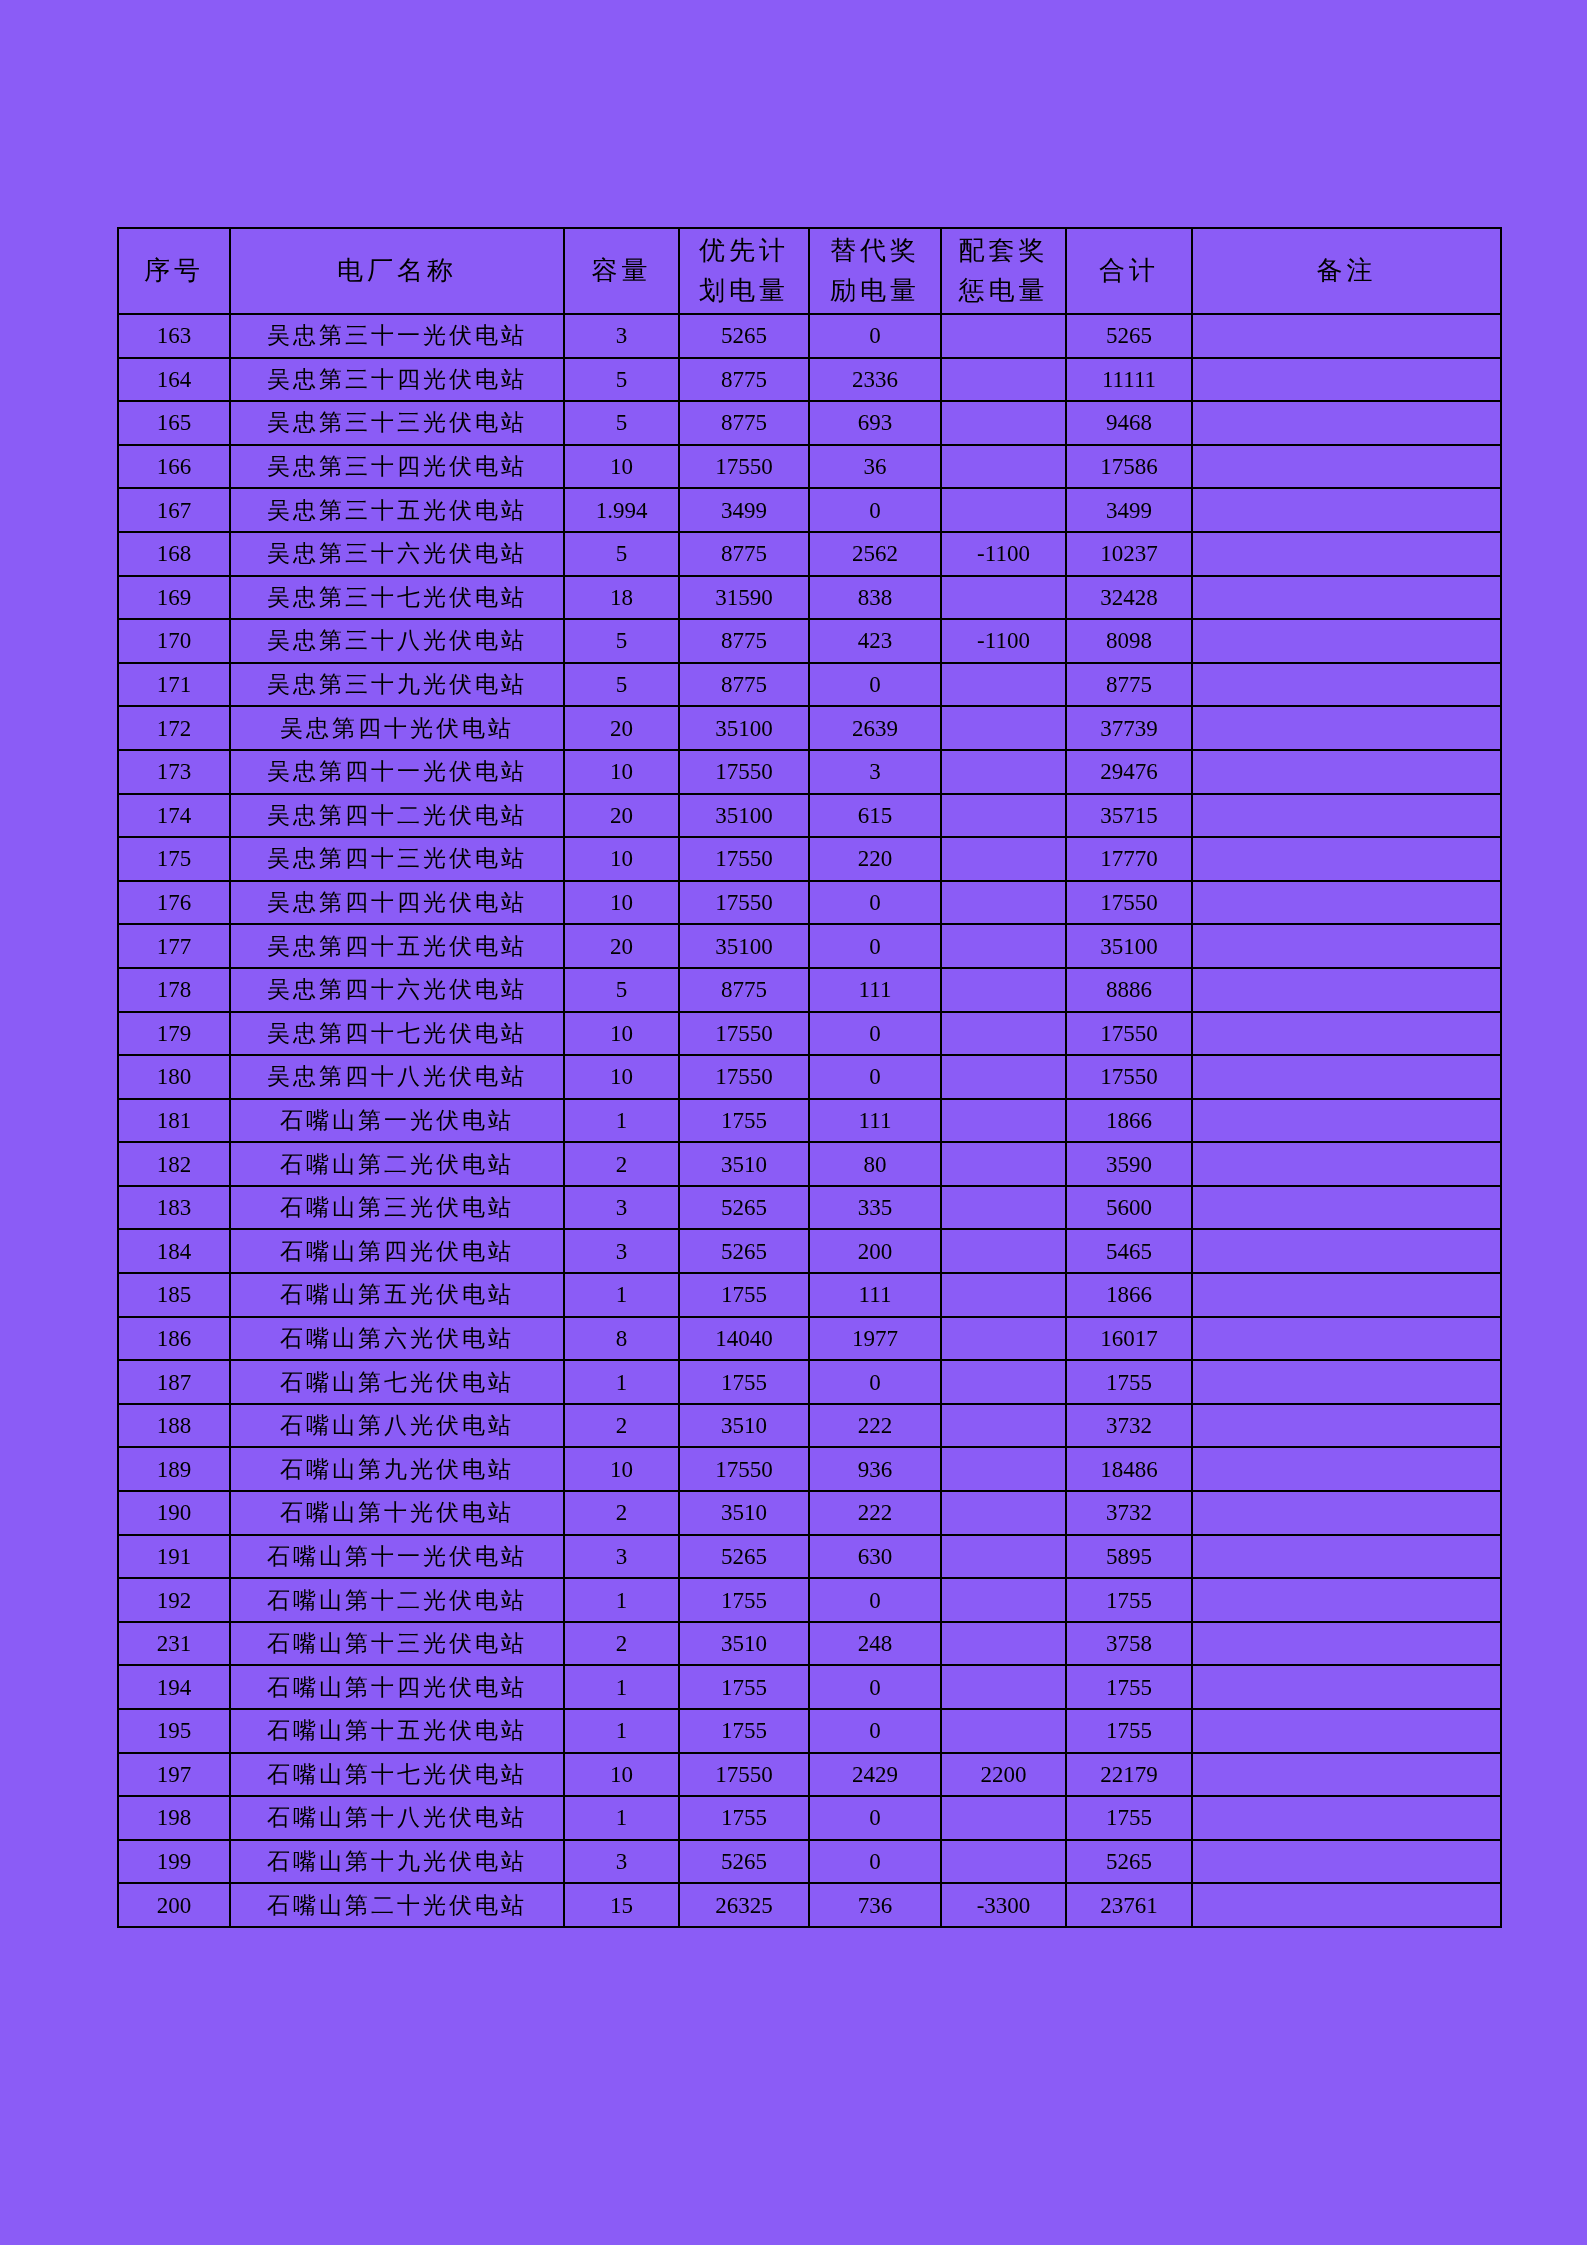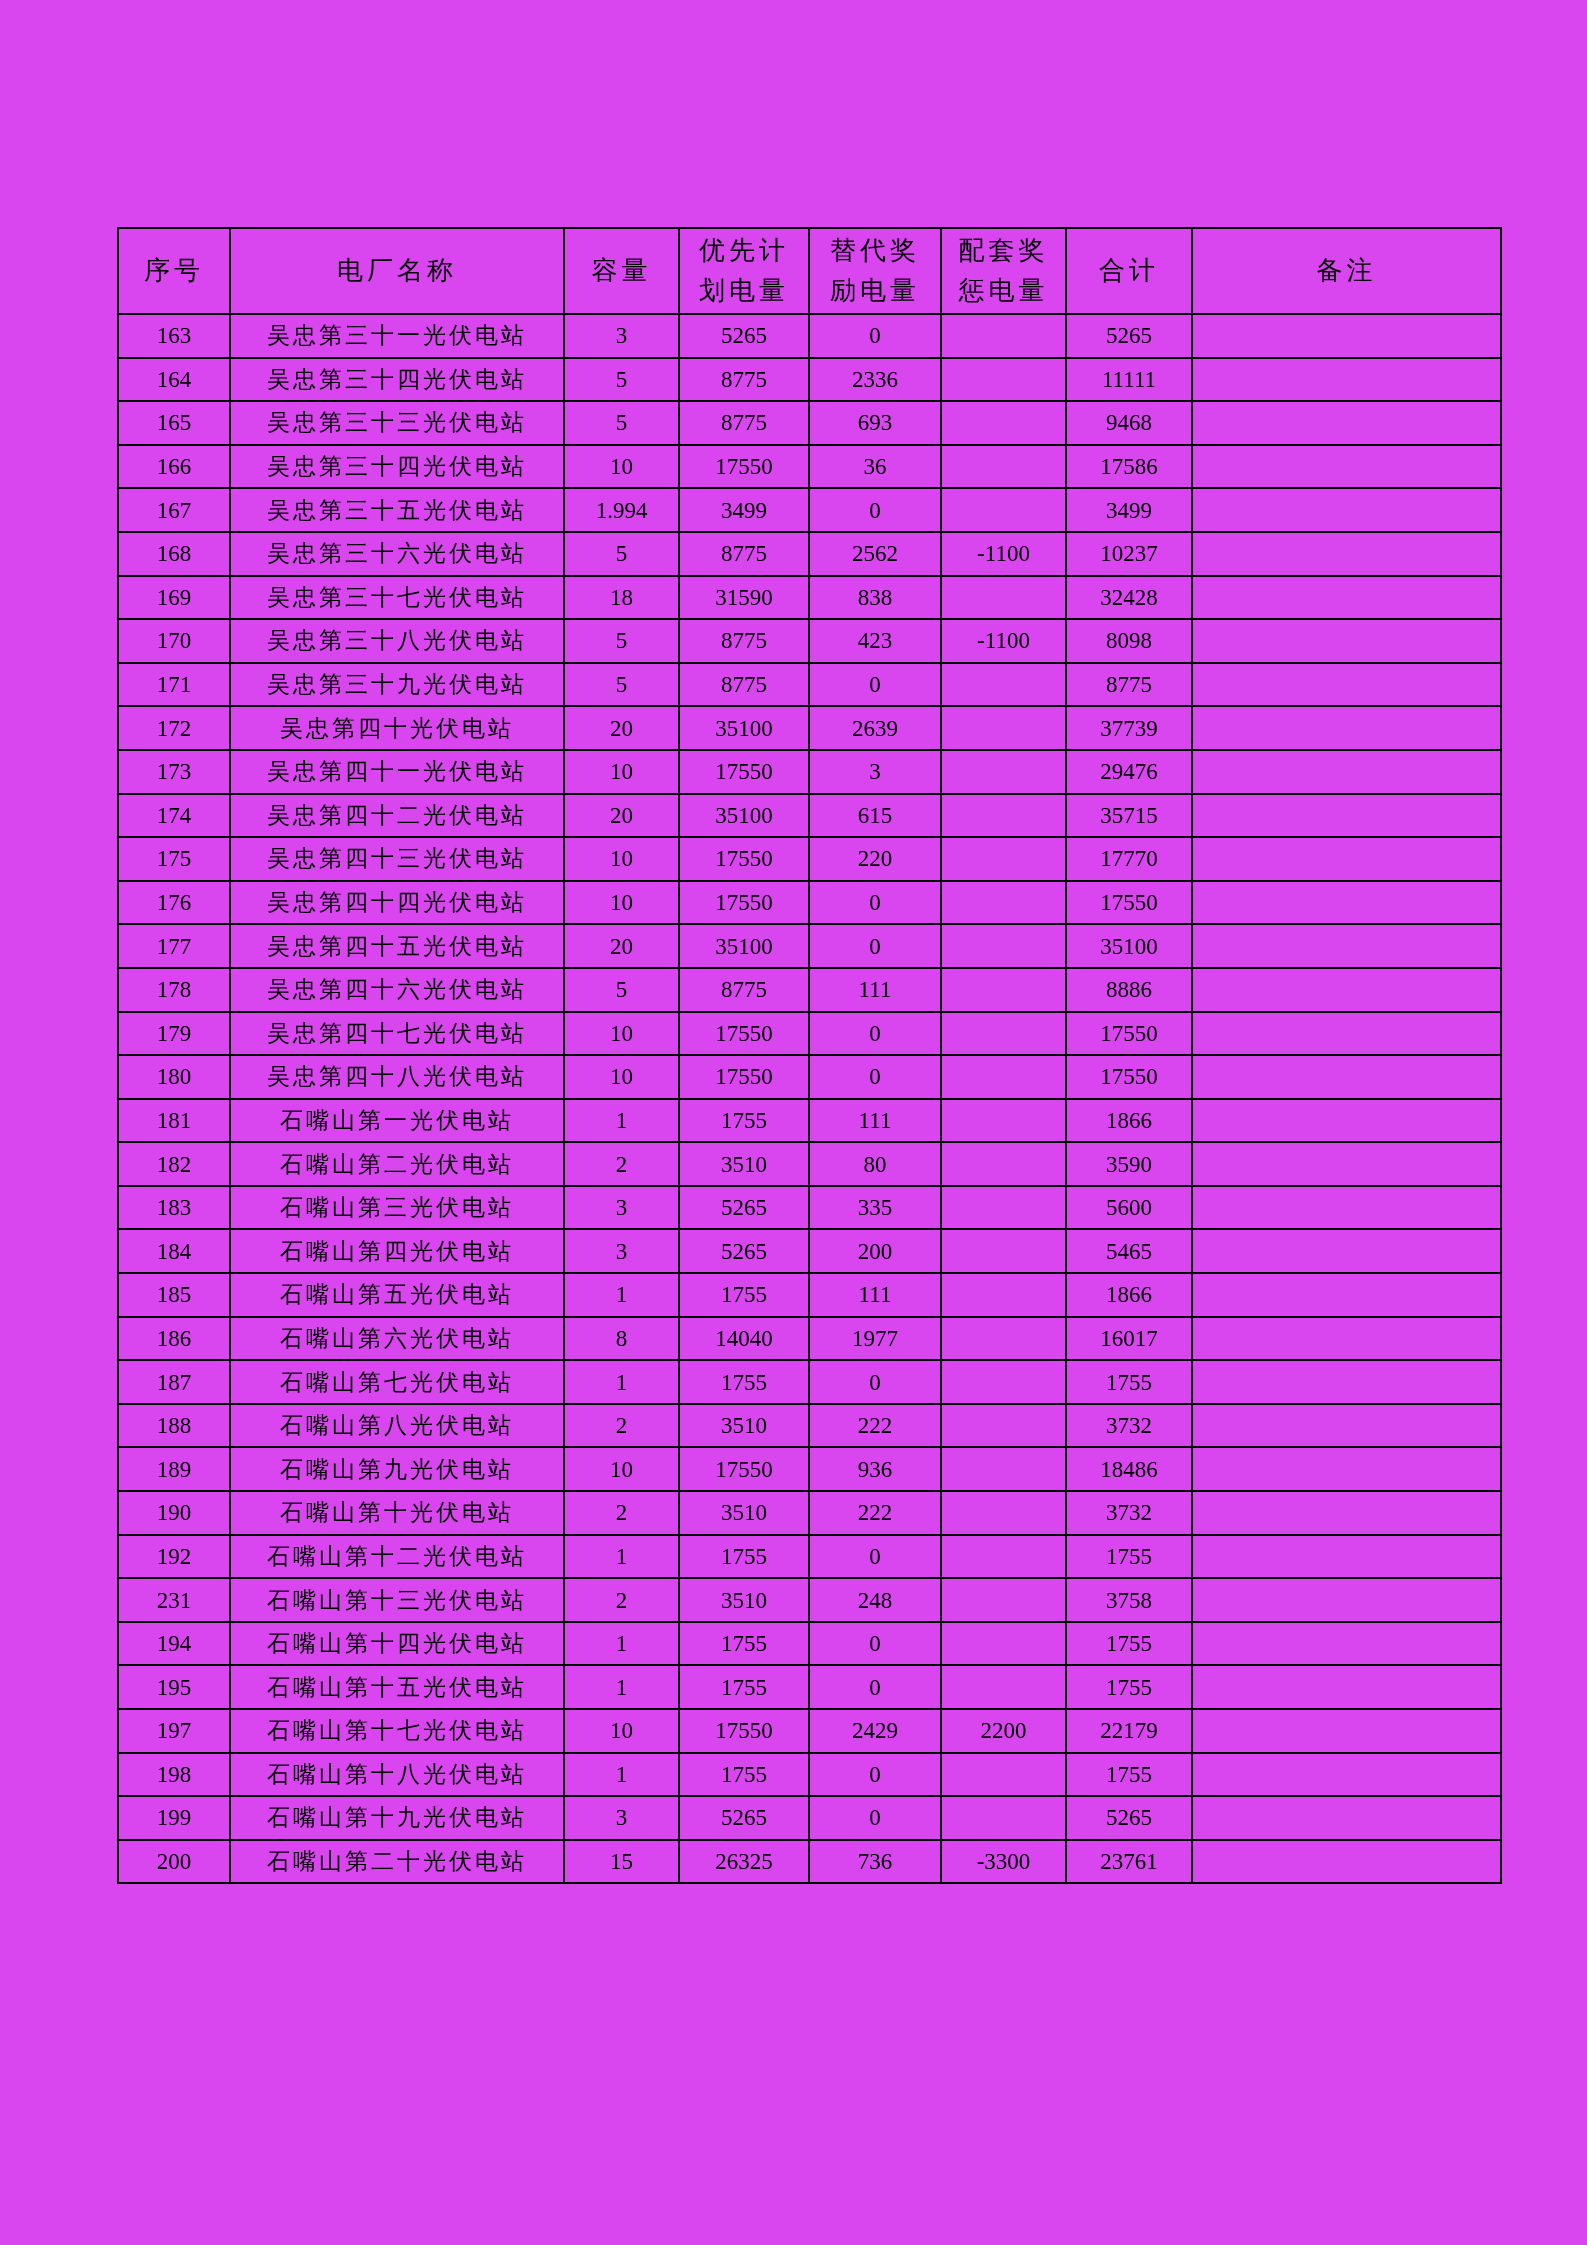--- a/index.html
+++ b/index.html
@@ -5,21 +5,21 @@
   html, body { margin: 0; padding: 0; }
   body {
     width: 1587px; height: 2245px;
     background: #ffffff;
     font-family: "Liberation Serif", "DejaVu Serif", serif;
     color: #000000;
   }
   .page {
     position: relative;
     width: 1587px; height: 2245px;
-    background: #d946ef;
+    background: #8b5cf6;
     overflow: hidden;
   }
   .table-wrap {
     position: absolute;
     left: 117px;
     top: 227px;
   }
   table.plants {
     width: 1383px;
     border-collapse: collapse;
@@ -354,20 +354,30 @@
             <td class="c-num">190</td>
             <td class="c-name">石嘴山第十光伏电站</td>
             <td class="c-num">2</td>
             <td class="c-num">3510</td>
             <td class="c-num">222</td>
             <td class="c-num"></td>
             <td class="c-num">3732</td>
             <td class="c-num"></td>
           </tr>
           <tr>
+            <td class="c-num">191</td>
+            <td class="c-name">石嘴山第十一光伏电站</td>
+            <td class="c-num">3</td>
+            <td class="c-num">5265</td>
+            <td class="c-num">630</td>
+            <td class="c-num"></td>
+            <td class="c-num">5895</td>
+            <td class="c-num"></td>
+          </tr>
+          <tr>
             <td class="c-num">192</td>
             <td class="c-name">石嘴山第十二光伏电站</td>
             <td class="c-num">1</td>
             <td class="c-num">1755</td>
             <td class="c-num">0</td>
             <td class="c-num"></td>
             <td class="c-num">1755</td>
             <td class="c-num"></td>
           </tr>
           <tr>

